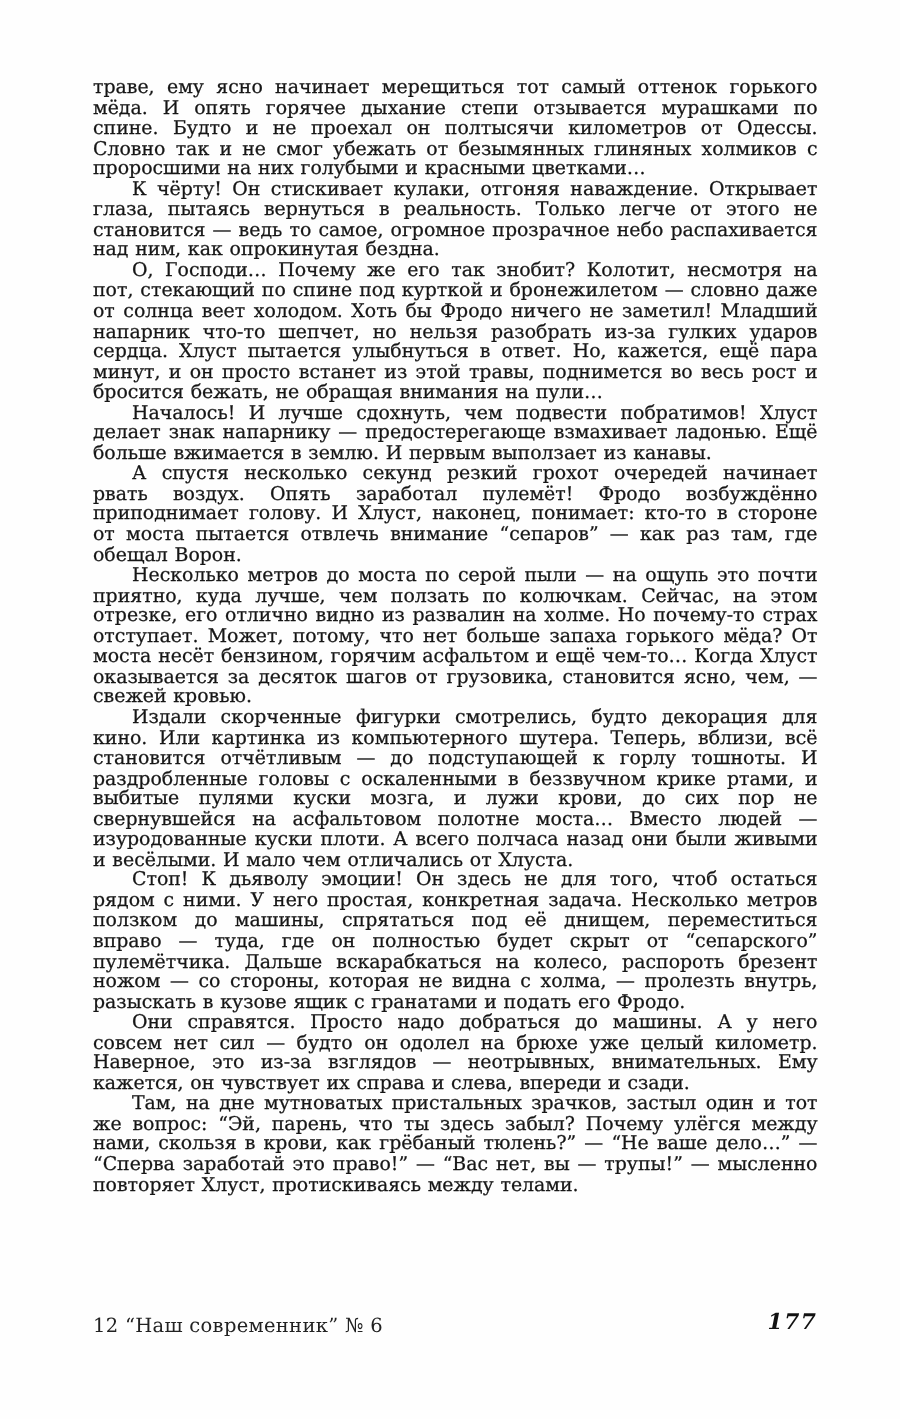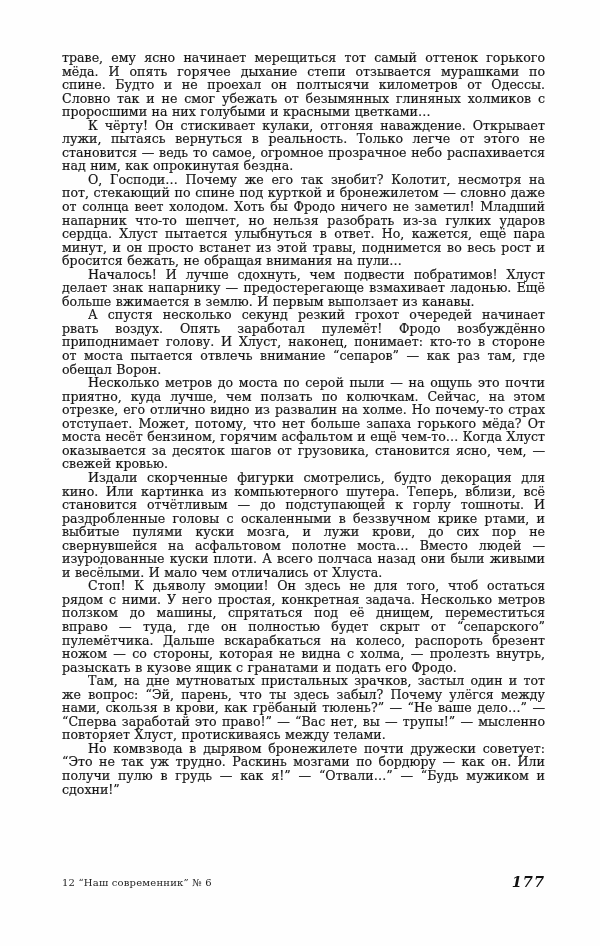--- a/index.html
+++ b/index.html
@@ -31,21 +31,21 @@
   .text-block p.indent { text-indent: 26px; }
   .page-footer {
     position: absolute;
     left: 62px; top: 873px;
     width: 483px;
     height: 20px;
   }
   .imprint {
     position: absolute;
     left: 0; top: 4px;
-    font-size: 10px;
+    font-size: 13px;
     letter-spacing: 0.2px;
     color: #222;
   }
   .page-number {
     position: absolute;
     left: 0; top: 0;
     width: 100%;
     text-align: right;
     font-size: 14.5px;
     font-weight: bold;
@@ -54,29 +54,29 @@
     letter-spacing: 1px;
   }
 </style>
 </head>
 <body>
 
 <div class="book-page">
 
   <div class="text-block">
     <p>траве, ему ясно начинает мерещиться тот самый оттенок горького мёда. И опять горячее дыхание степи отзывается мурашками по спине. Будто и не проехал он полтысячи километров от Одессы. Словно так и не смог убежать от безымянных глиняных холмиков с проросшими на них голубыми и красными цветками…</p>
-    <p class="indent">К чёрту! Он стискивает кулаки, отгоняя наваждение. Открывает лужи, пытаясь вернуться в реальность. Только легче от этого не становится — ведь то самое, огромное прозрачное небо распахивается над ним, как опрокинутая бездна.</p>
+    <p class="indent">К чёрту! Он стискивает кулаки, отгоняя наваждение. Открывает глаза, пытаясь вернуться в реальность. Только легче от этого не становится — ведь то самое, огромное прозрачное небо распахивается над ним, как опрокинутая бездна.</p>
     <p class="indent">О, Господи… Почему же его так знобит? Колотит, несмотря на пот, стекающий по спине под курткой и бронежилетом — словно даже от солнца веет холодом. Хоть бы Фродо ничего не заметил! Младший напарник что-то шепчет, но нельзя разобрать из-за гулких ударов сердца. Хлуст пытается улыбнуться в ответ. Но, кажется, ещё пара минут, и он просто встанет из этой травы, поднимется во весь рост и бросится бежать, не обращая внимания на пули…</p>
     <p class="indent">Началось! И лучше сдохнуть, чем подвести побратимов! Хлуст делает знак напарнику — предостерегающе взмахивает ладонью. Ещё больше вжимается в землю. И первым выползает из канавы.</p>
     <p class="indent">А спустя несколько секунд резкий грохот очередей начинает рвать воздух. Опять заработал пулемёт! Фродо возбуждённо приподнимает голову. И Хлуст, наконец, понимает: кто-то в стороне от моста пытается отвлечь внимание “сепаров” — как раз там, где обещал Ворон.</p>
     <p class="indent">Несколько метров до моста по серой пыли — на ощупь это почти приятно, куда лучше, чем ползать по колючкам. Сейчас, на этом отрезке, его отлично видно из развалин на холме. Но почему-то страх отступает. Может, потому, что нет больше запаха горького мёда? От моста несёт бензином, горячим асфальтом и ещё чем-то… Когда Хлуст оказывается за десяток шагов от грузовика, становится ясно, чем, — свежей кровью.</p>
     <p class="indent">Издали скорченные фигурки смотрелись, будто декорация для кино. Или картинка из компьютерного шутера. Теперь, вблизи, всё становится отчётливым — до подступающей к горлу тошноты. И раздробленные головы с оскаленными в беззвучном крике ртами, и выбитые пулями куски мозга, и лужи крови, до сих пор не свернувшейся на асфальтовом полотне моста… Вместо людей — изуродованные куски плоти. А всего полчаса назад они были живыми и весёлыми. И мало чем отличались от Хлуста.</p>
     <p class="indent">Стоп! К дьяволу эмоции! Он здесь не для того, чтоб остаться рядом с ними. У него простая, конкретная задача. Несколько метров ползком до машины, спрятаться под её днищем, переместиться вправо — туда, где он полностью будет скрыт от “сепарского” пулемётчика. Дальше вскарабкаться на колесо, распороть брезент ножом — со стороны, которая не видна с холма, — пролезть внутрь, разыскать в кузове ящик с гранатами и подать его Фродо.</p>
+    <p class="indent">Они справятся. Просто надо добраться до машины. А у него совсем нет сил — будто он одолел на брюхе уже целый километр. Наверное, это из-за взглядов — неотрывных, внимательных. Ему кажется, он чувствует их справа и слева, впереди и сзади.</p>
     <p class="indent">Там, на дне мутноватых пристальных зрачков, застыл один и тот же вопрос: “Эй, парень, что ты здесь забыл? Почему улёгся между нами, скользя в крови, как грёбаный тюлень?” — “Не ваше дело…” — “Сперва заработай это право!” — “Вас нет, вы — трупы!” — мысленно повторяет Хлуст, протискиваясь между телами.</p>
-    <p class="indent">Но комвзвода в дырявом бронежилете почти дружески советует: “Это не так уж трудно. Раскинь мозгами по бордюру — как он. Или получи пулю в грудь — как я!” — “Отвали…” — “Будь мужиком и сдохни!”</p>
   </div>
 
   <div class="page-footer">
     <span class="page-number">177</span>
     <span class="imprint">12 “Наш современник” № 6</span>
   </div>
 
 </div>
 
 </body></html>

